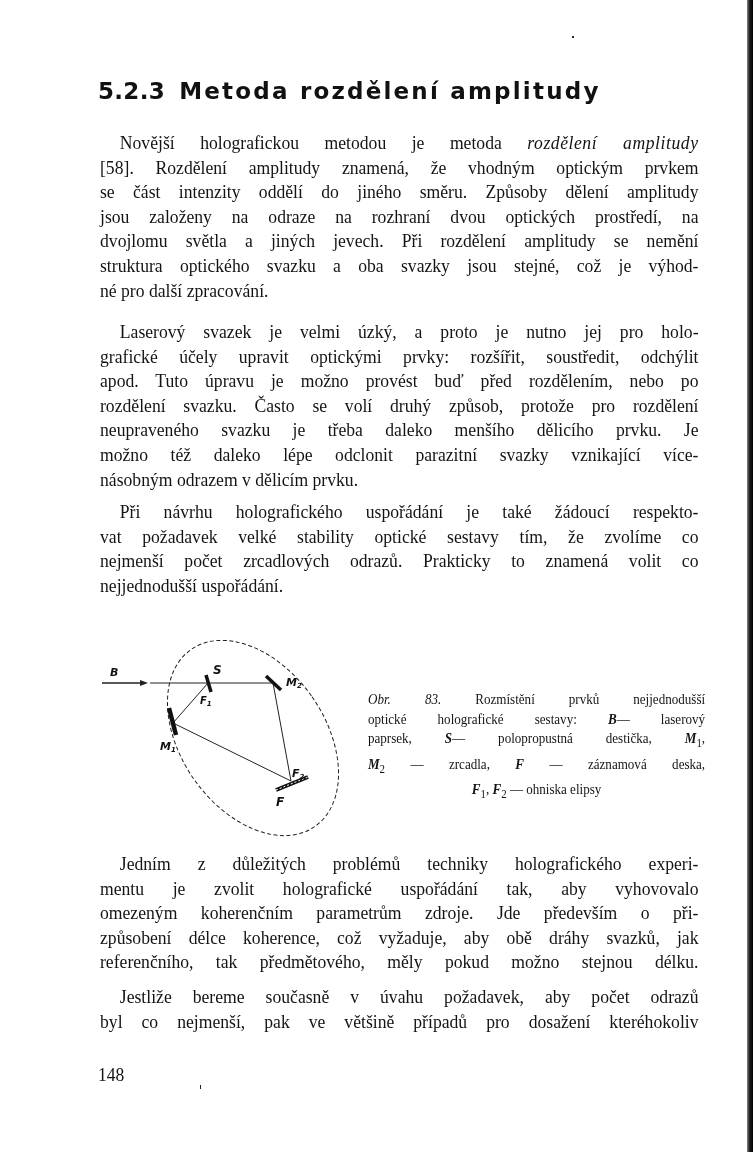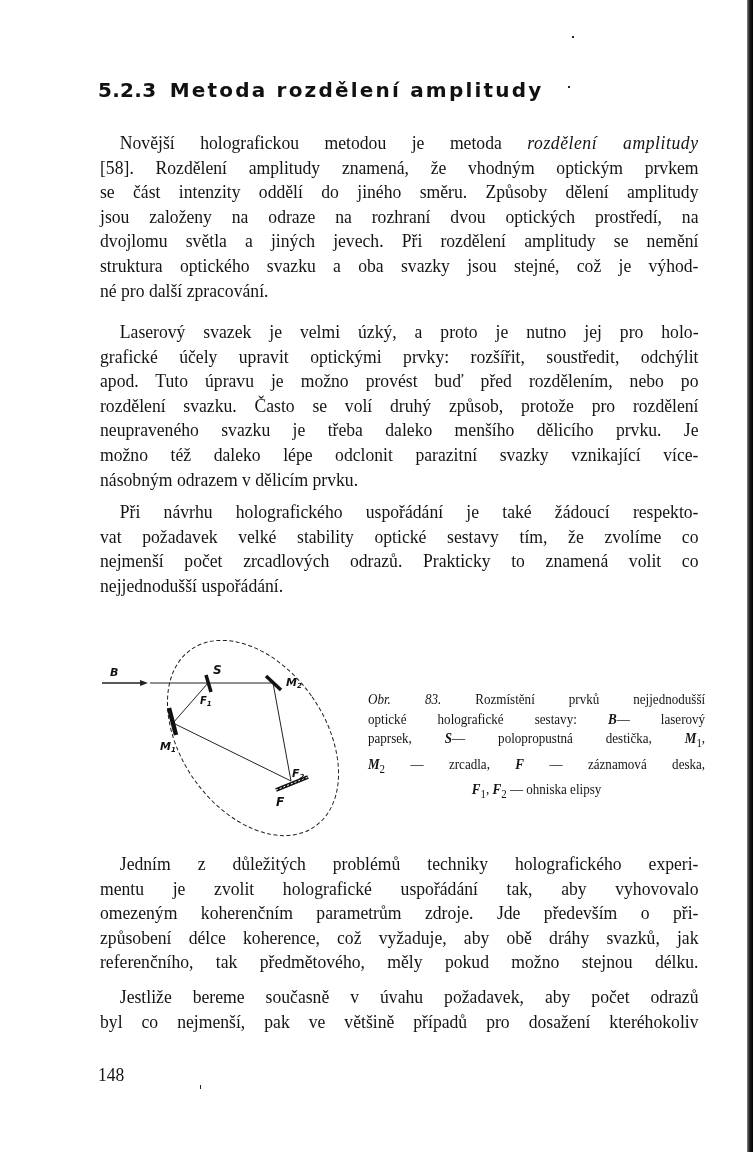--- a/index.html
+++ b/index.html
@@ -7,21 +7,21 @@
       width: 753px; height: 1152px; position: relative; overflow: hidden;
       background: #ffffff; color: #111;
     }
     .edge {
       position: absolute; top: 0; right: 0; width: 6px; height: 1152px;
       background: linear-gradient(to right, #888 0%, #222 40%, #000 100%);
     }
     .heading {
       position: absolute; left: 98px; top: 78px;
       font-family: "DejaVu Sans", sans-serif; font-weight: bold;
-      font-size: 20px; letter-spacing: 2.2px; color: #111;
+      font-size: 23px; letter-spacing: 2.2px; color: #111;
       white-space: nowrap;
     }
     .heading .num { letter-spacing: 0.3px; margin-right: 4px; }
     .para {
       position: absolute; left: 100px; width: 598px;
       font-family: "Liberation Serif", serif; font-size: 19.6px;
       line-height: 24.6px; text-align: justify; color: #141414;
       transform: scaleX(0.9); transform-origin: left top;
       width: 665px;
     }

